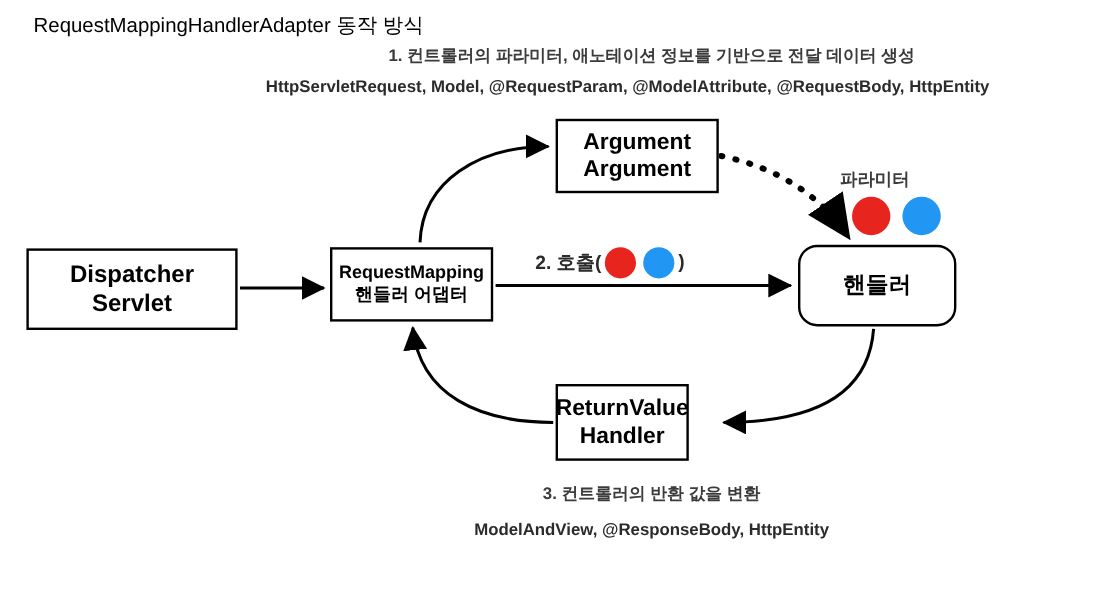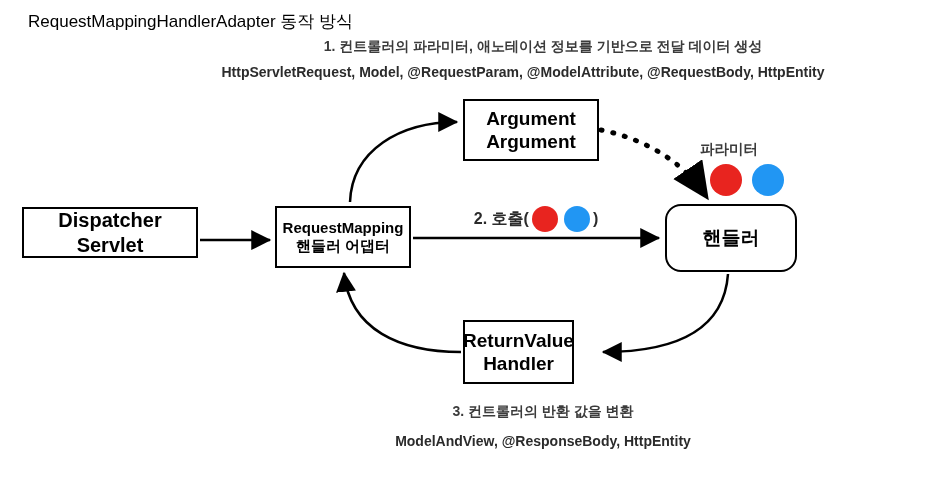--- a/index.html
+++ b/index.html
@@ -57,21 +57,21 @@
     z-index: 3;
   }
   .node .ln {
     display: block;
     white-space: nowrap;
   }
   .node-dispatcher {
     left: 22px;
     top: 207px;
     width: 176px;
-    height: 51px;
+    height: 68px;
     font-size: 20px;
     font-weight: bold;
   }
   .node-argres {
     left: 463px;
     top: 99px;
     width: 136px;
     height: 62px;
     font-size: 19px;
     font-weight: bold;
@@ -104,21 +104,21 @@
   .label-call {
     position: absolute;
     left: 446px;
     top: 206px;
     width: 180px;
     font-size: 16px;
     font-weight: bold;
     color: #2b2b2b;
     display: flex;
     align-items: center;
-    justify-content: center;
+    justify-content: flex-start;
     white-space: nowrap;
     z-index: 4;
   }
   .label-param {
     position: absolute;
     left: 700px;
     top: 140px;
     font-size: 14.5px;
     font-weight: bold;
     color: #3b3b3b;

